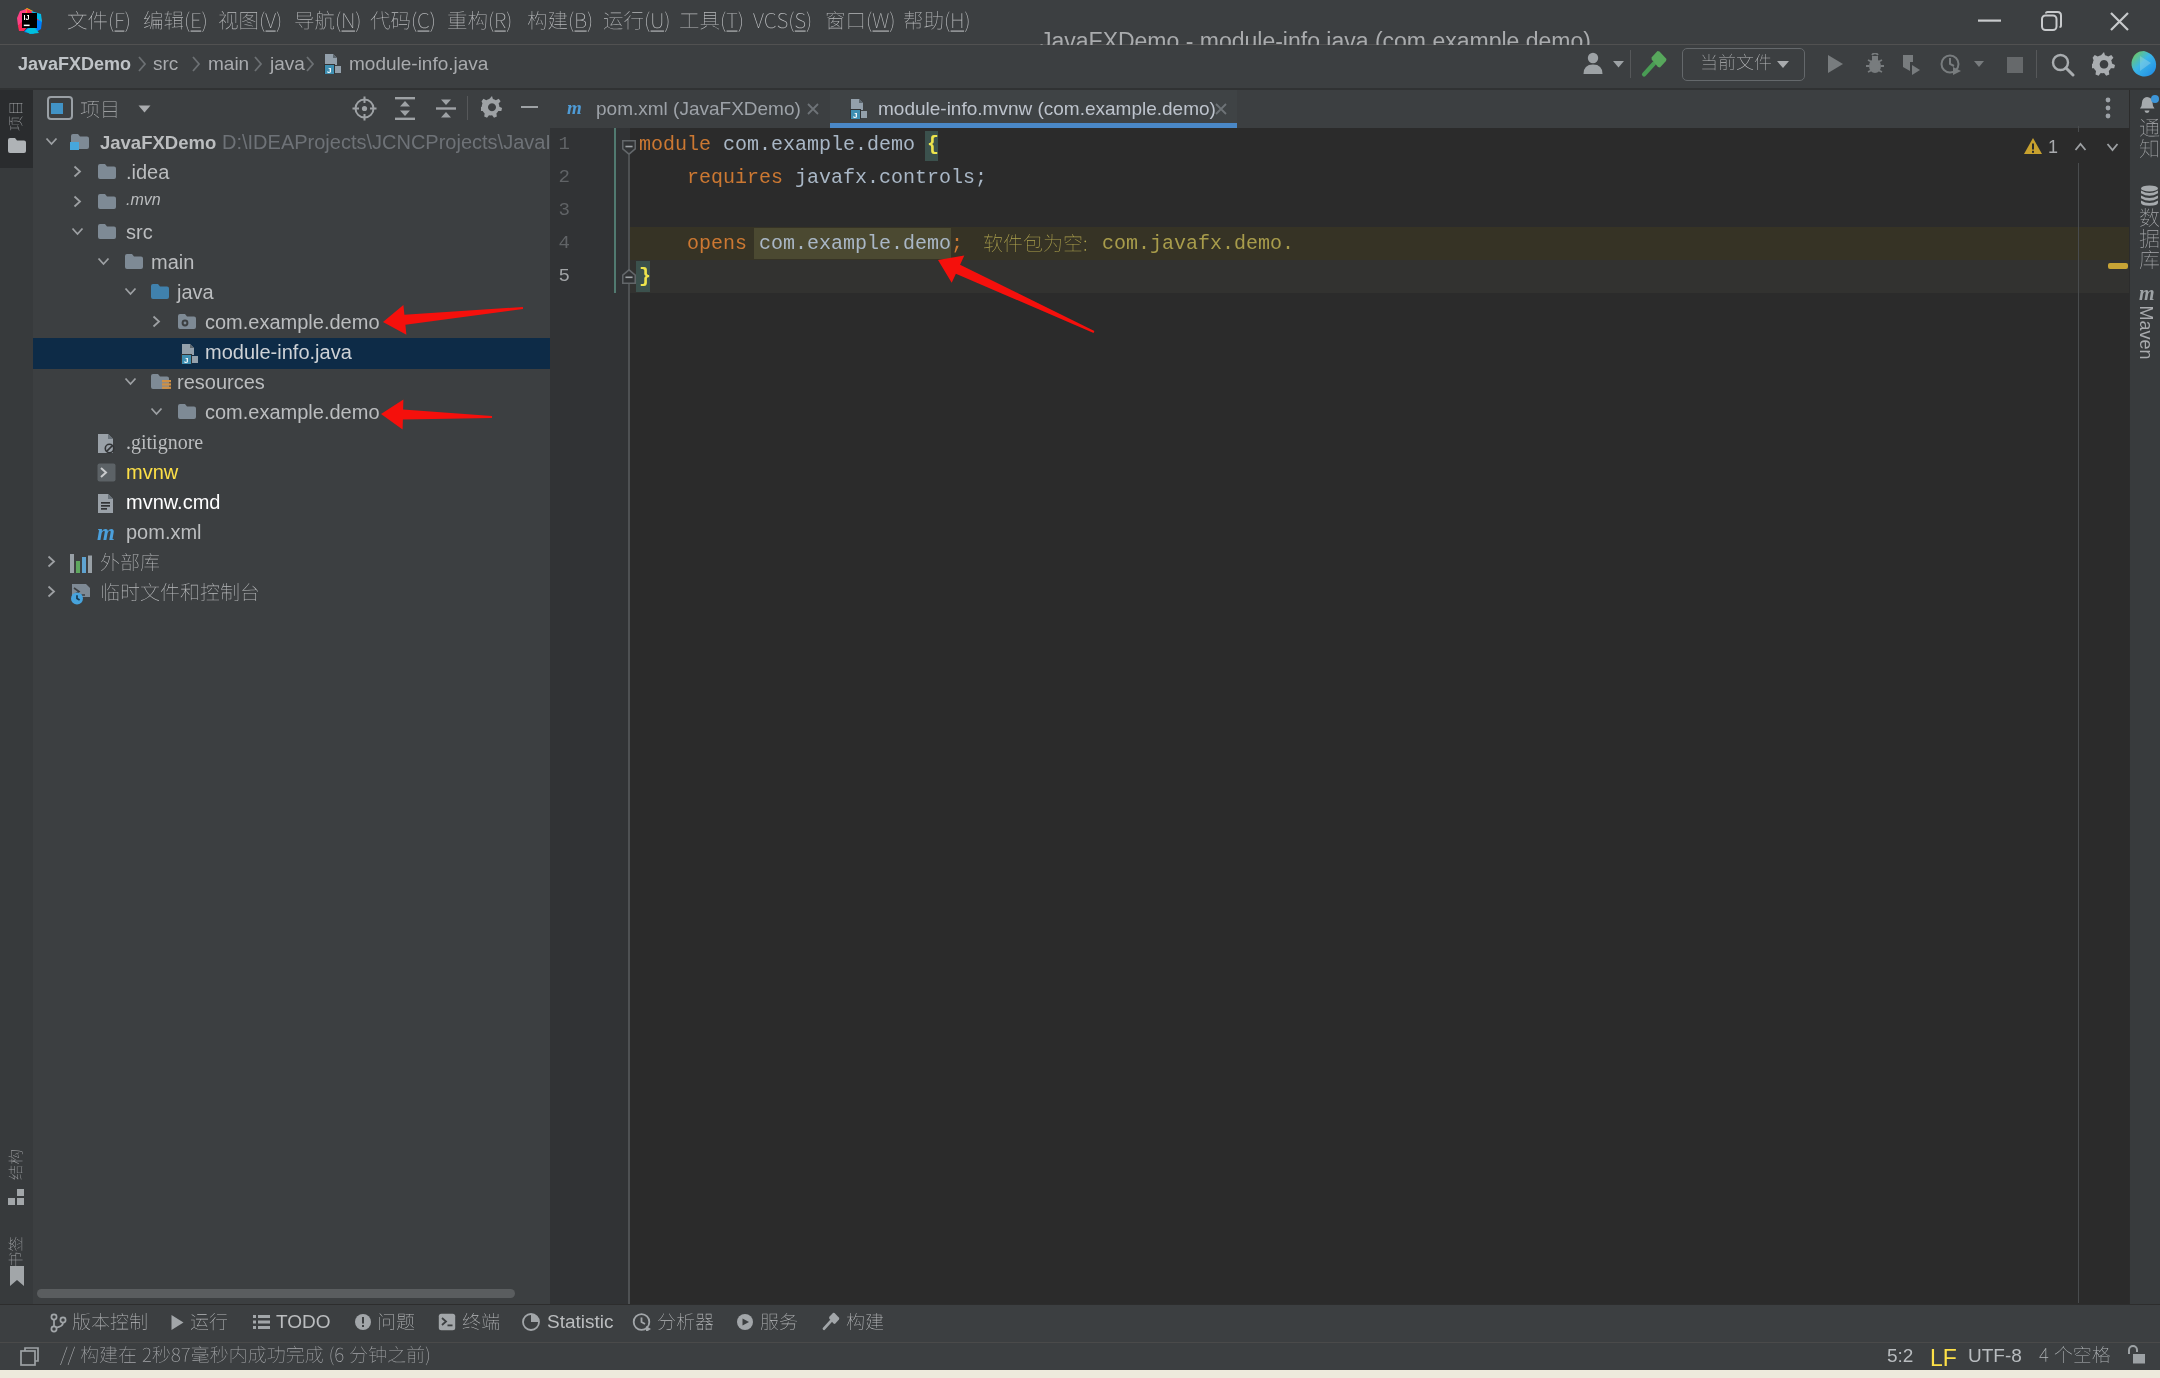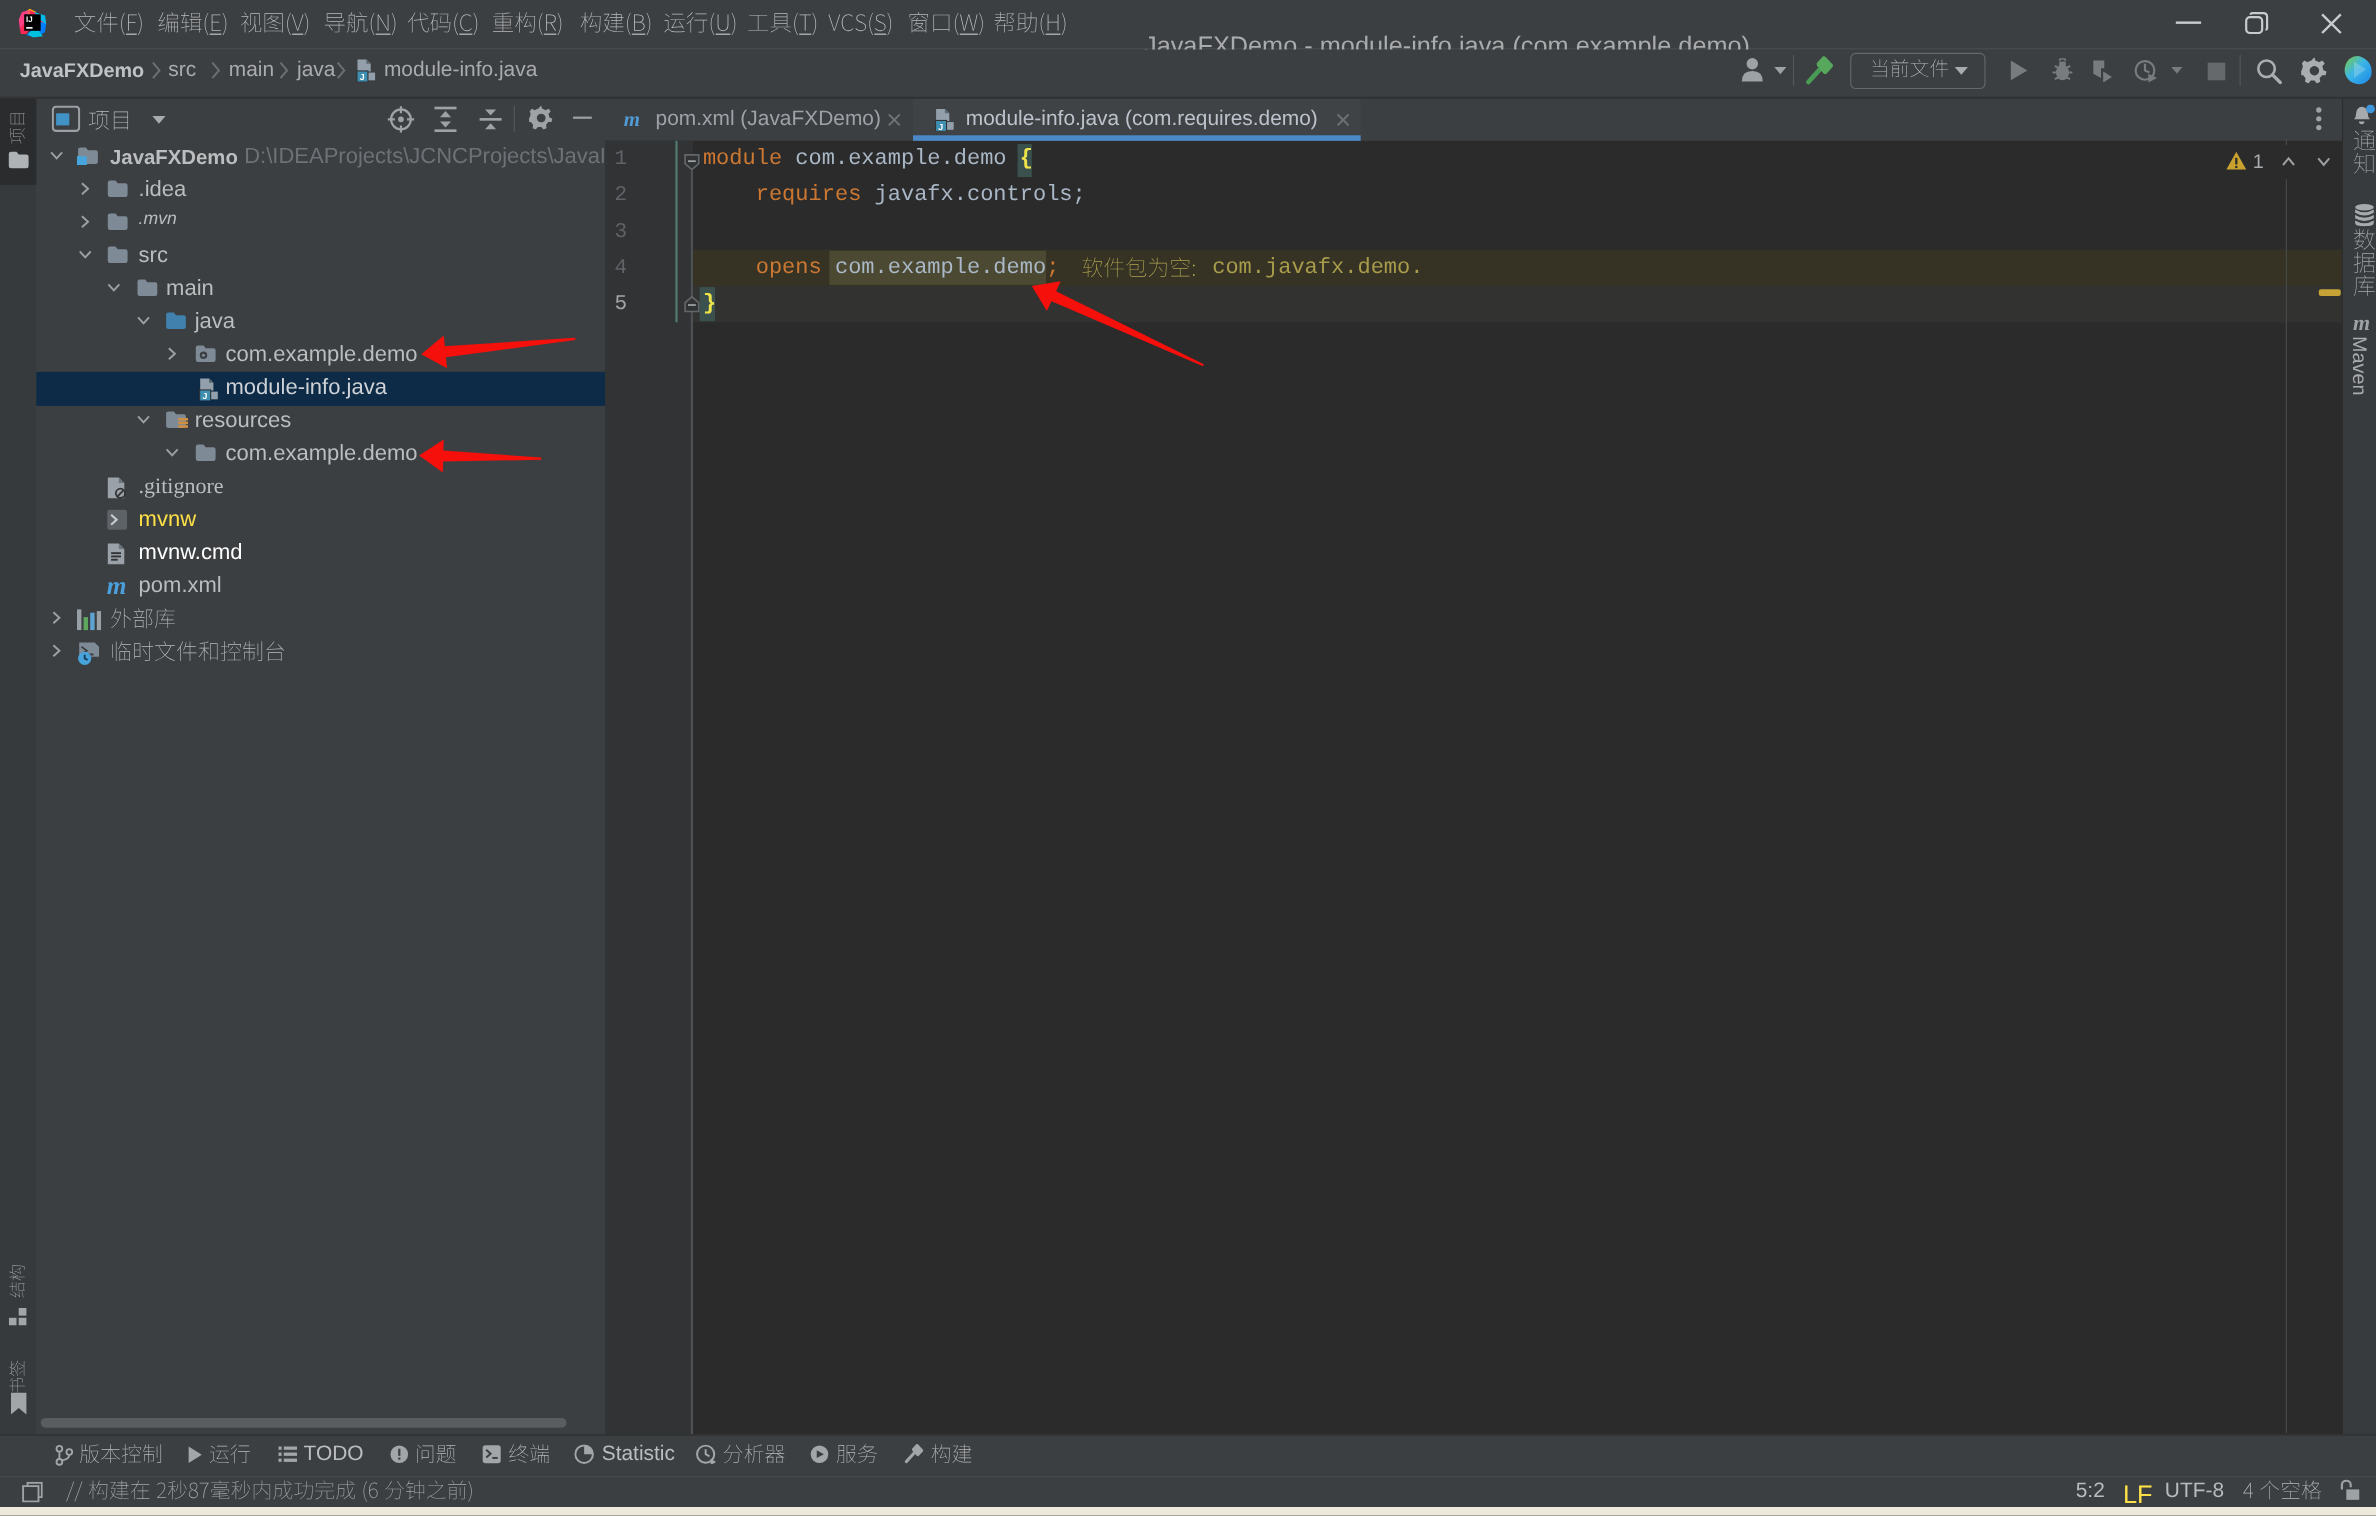--- a/index.html
+++ b/index.html
@@ -480,21 +480,21 @@
 <div style="position:absolute;left:846px;top:98px;width:22px;height:22px;">
     <svg width="22" height="22" viewBox="0 0 22 22">
 <path d="M5 1 h8 l4 4 v7 h-12 z" fill="#93A0AB"></path>
 <path d="M13 1 l4 4 h-4 z" fill="#5d676e"></path>
 <rect x="4" y="11" width="11" height="10" fill="#313335"></rect>
 <rect x="5" y="12" width="9" height="9" fill="#3E8FB2"></rect>
 <text x="7" y="20" font-size="8" font-weight="bold" fill="#fff" font-family="Liberation Sans">J</text>
 <rect x="15" y="13" width="6" height="7" fill="#93A0AB"></rect>
 </svg>
   </div>
-<div class="r" style="left:878px;top:98px;font-size:19px;color:#BDC3CC;">module-info.java (com.requires.demo)</div>
+<div class="r" style="left:878px;top:98px;font-size:19px;color:#BDC3CC;">module-info.mvnw (com.example.demo)</div>
 <svg class="r" style="left:1214px;top:102px" width="14" height="14" viewBox="0 0 14 14">
     <path d="M2 2 L12 12 M12 2 L2 12" stroke="#6E7377" stroke-width="1.8"></path>
   </svg>
 <div style="position:absolute;left:830px;top:123px;width:407px;height:5px;background:#4A88C7;"></div>
 <svg class="r" style="left:2104px;top:97px" width="8" height="22" viewBox="0 0 8 22">
     <g fill="#9DA2A8">
       <circle cx="4" cy="3" r="2.4"></circle>
       <circle cx="4" cy="11" r="2.4"></circle>
       <circle cx="4" cy="19" r="2.4"></circle>
     </g>

